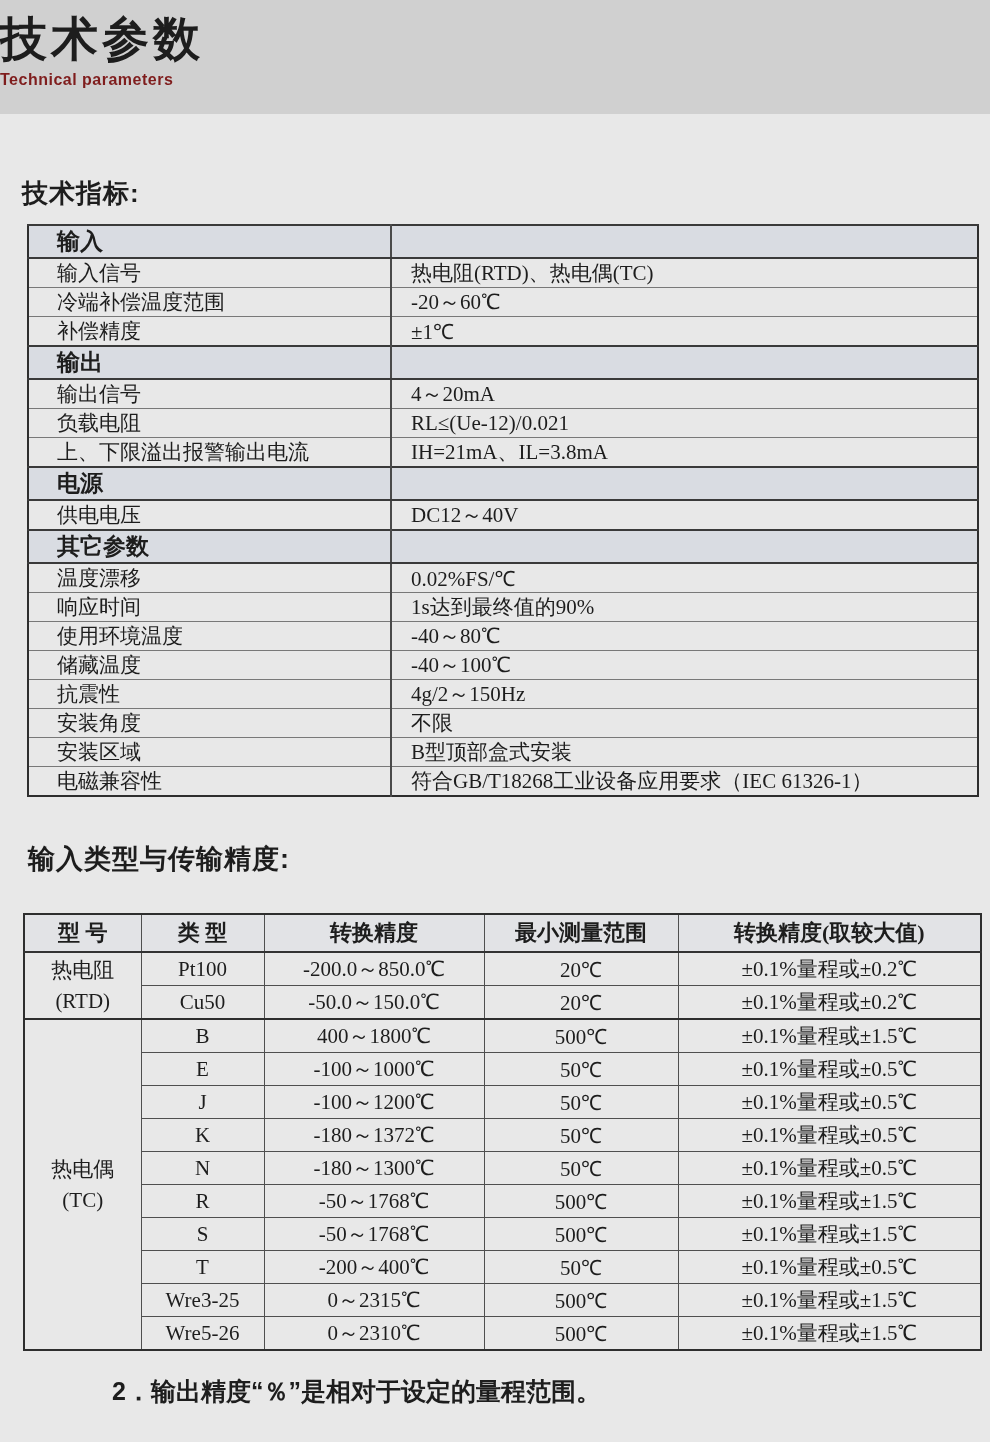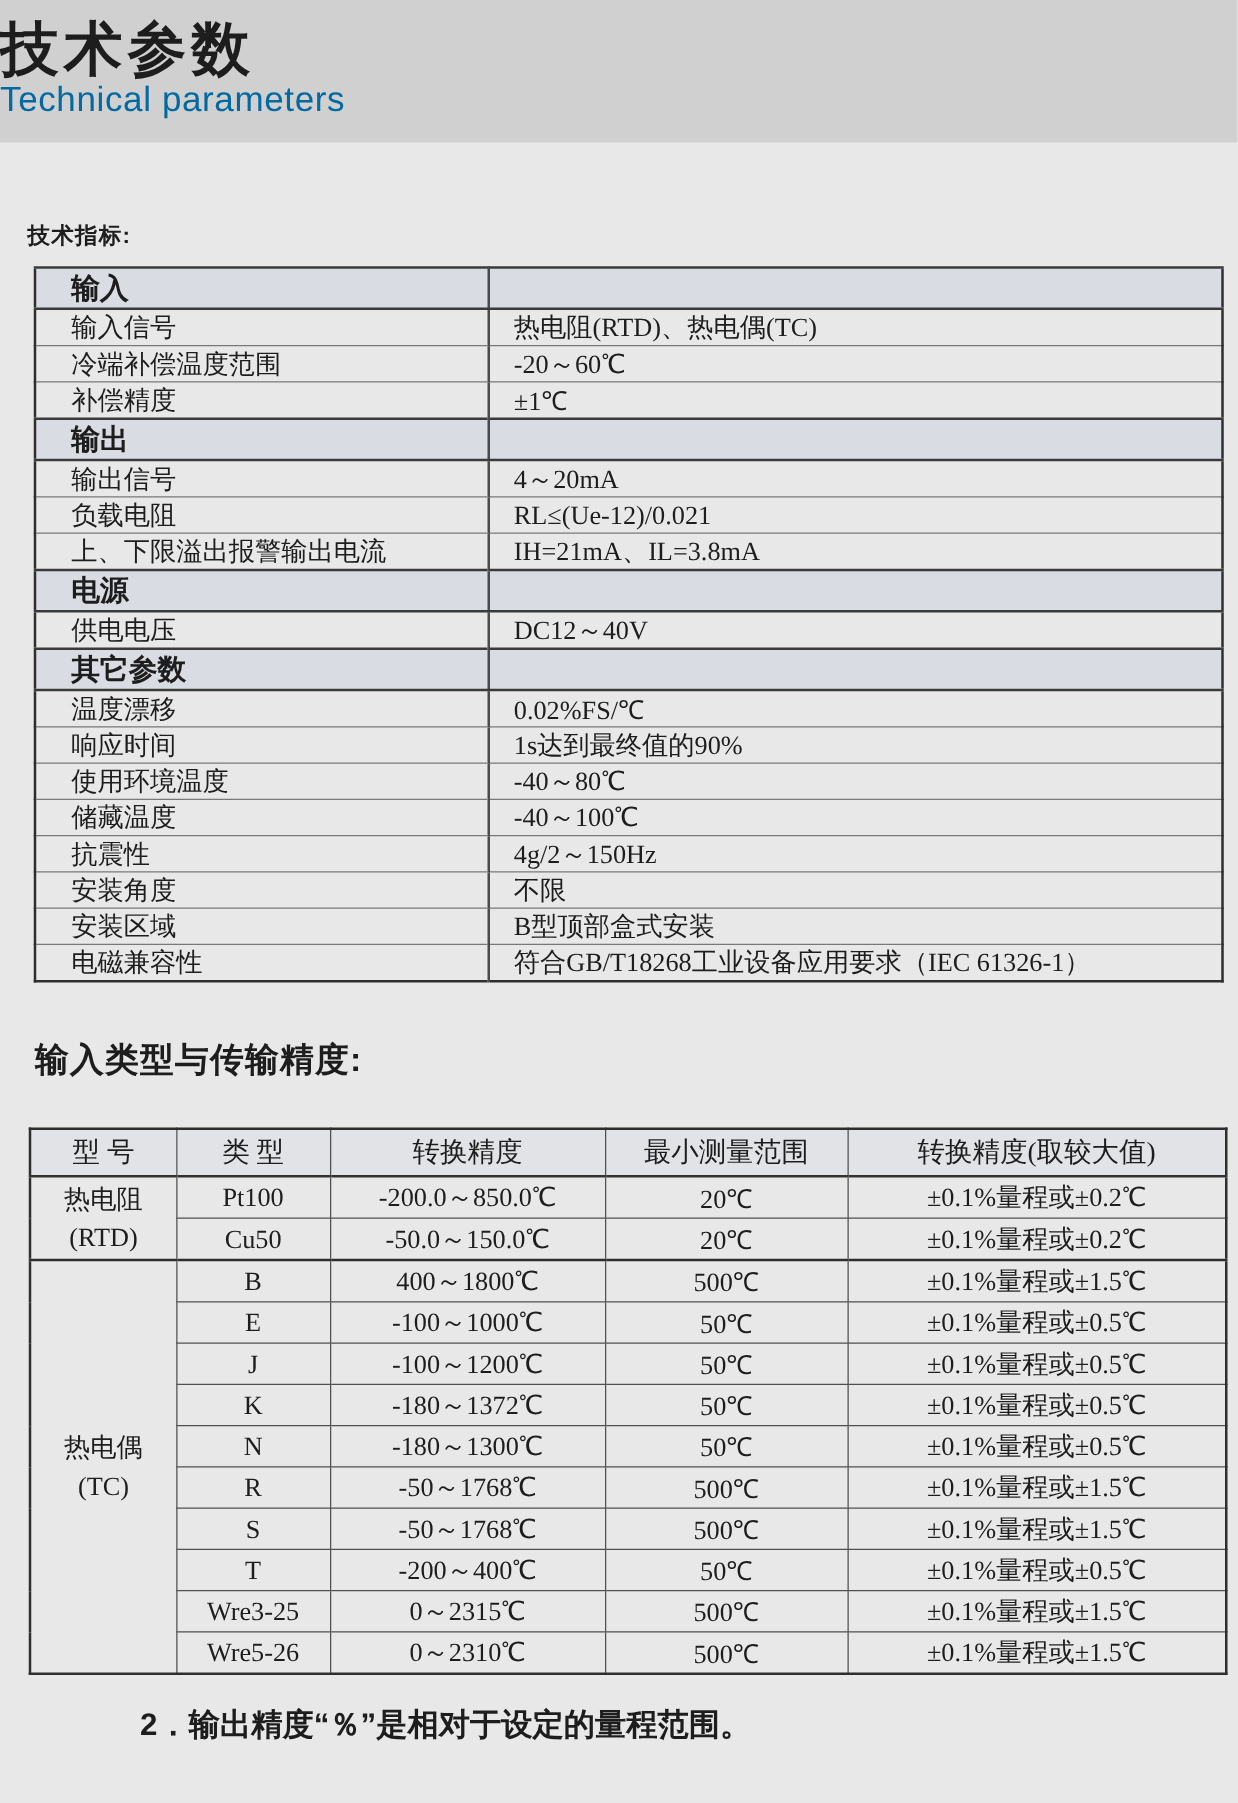--- a/index.html
+++ b/index.html
@@ -4,24 +4,24 @@
 <style>
   html,body{margin:0;padding:0}
   body{
     width:990px;height:1442px;overflow:hidden;
     background:#e8e8e8;color:#1d1d1d;
     font-family:"Liberation Sans",sans-serif;
   }
   
   .band{height:114px;background:#d0d0d0;text-align:left}
   .title{padding-top:11px;font-size:47px;font-weight:900;letter-spacing:4px;line-height:56px}
-  .subtitle{font-size:28px;line-height:25px;color:#0369a1;letter-spacing:.5px;font-weight:400}
-
-  
-  .label1{margin:62px 2px 0 22px;font-size:18px;font-weight:bold;letter-spacing:1px}
+  .subtitle{font-size:16px;line-height:25px;color:#7f1d1d;letter-spacing:.5px;font-weight:700}
+
+  
+  .label1{margin:62px 2px 0 22px;font-size:26px;font-weight:bold;letter-spacing:1px}
   .label2{margin:44px 0 0 28px;font-size:27px;font-weight:bold;letter-spacing:1px}
 
   
   table{border-collapse:collapse;table-layout:fixed}
 
   .t1{
     margin:13px 4px 0 27px;width:952px;
     font-family:"Liberation Serif",serif;font-size:21px;
     border:2px solid #2e2e2e;
   }
@@ -33,21 +33,21 @@
     background:#d9dce2;font-weight:bold;font-size:23px;
     font-family:"Liberation Sans",sans-serif;
   }
 
   .t2{
     margin:36px 0 0 23px;width:957px;text-align:center;
     font-family:"Liberation Serif",serif;font-size:21px;
     border:2px solid #2e2e2e;
   }
   .t2 th{
-    height:34px;font-weight:normal;font-size:22px;
+    height:34px;font-weight:bold;font-size:22px;
     border:1px solid #4f4f4f;border-bottom:2px solid #333;
     background:#e2e3e6;overflow:hidden;white-space:nowrap
   }
   .t2 td{height:30px;border:1px solid #4f4f4f;overflow:hidden;white-space:nowrap}
   .t2 tr.group-start td{border-top:2px solid #2e2e2e}
   .t2 td.model{line-height:31px}
 
   
   .notes{margin:25px 0 0 34px;font-size:25px;font-weight:bold}
   .note-row{display:flex;margin-bottom:13px;line-height:30px;white-space:nowrap}

